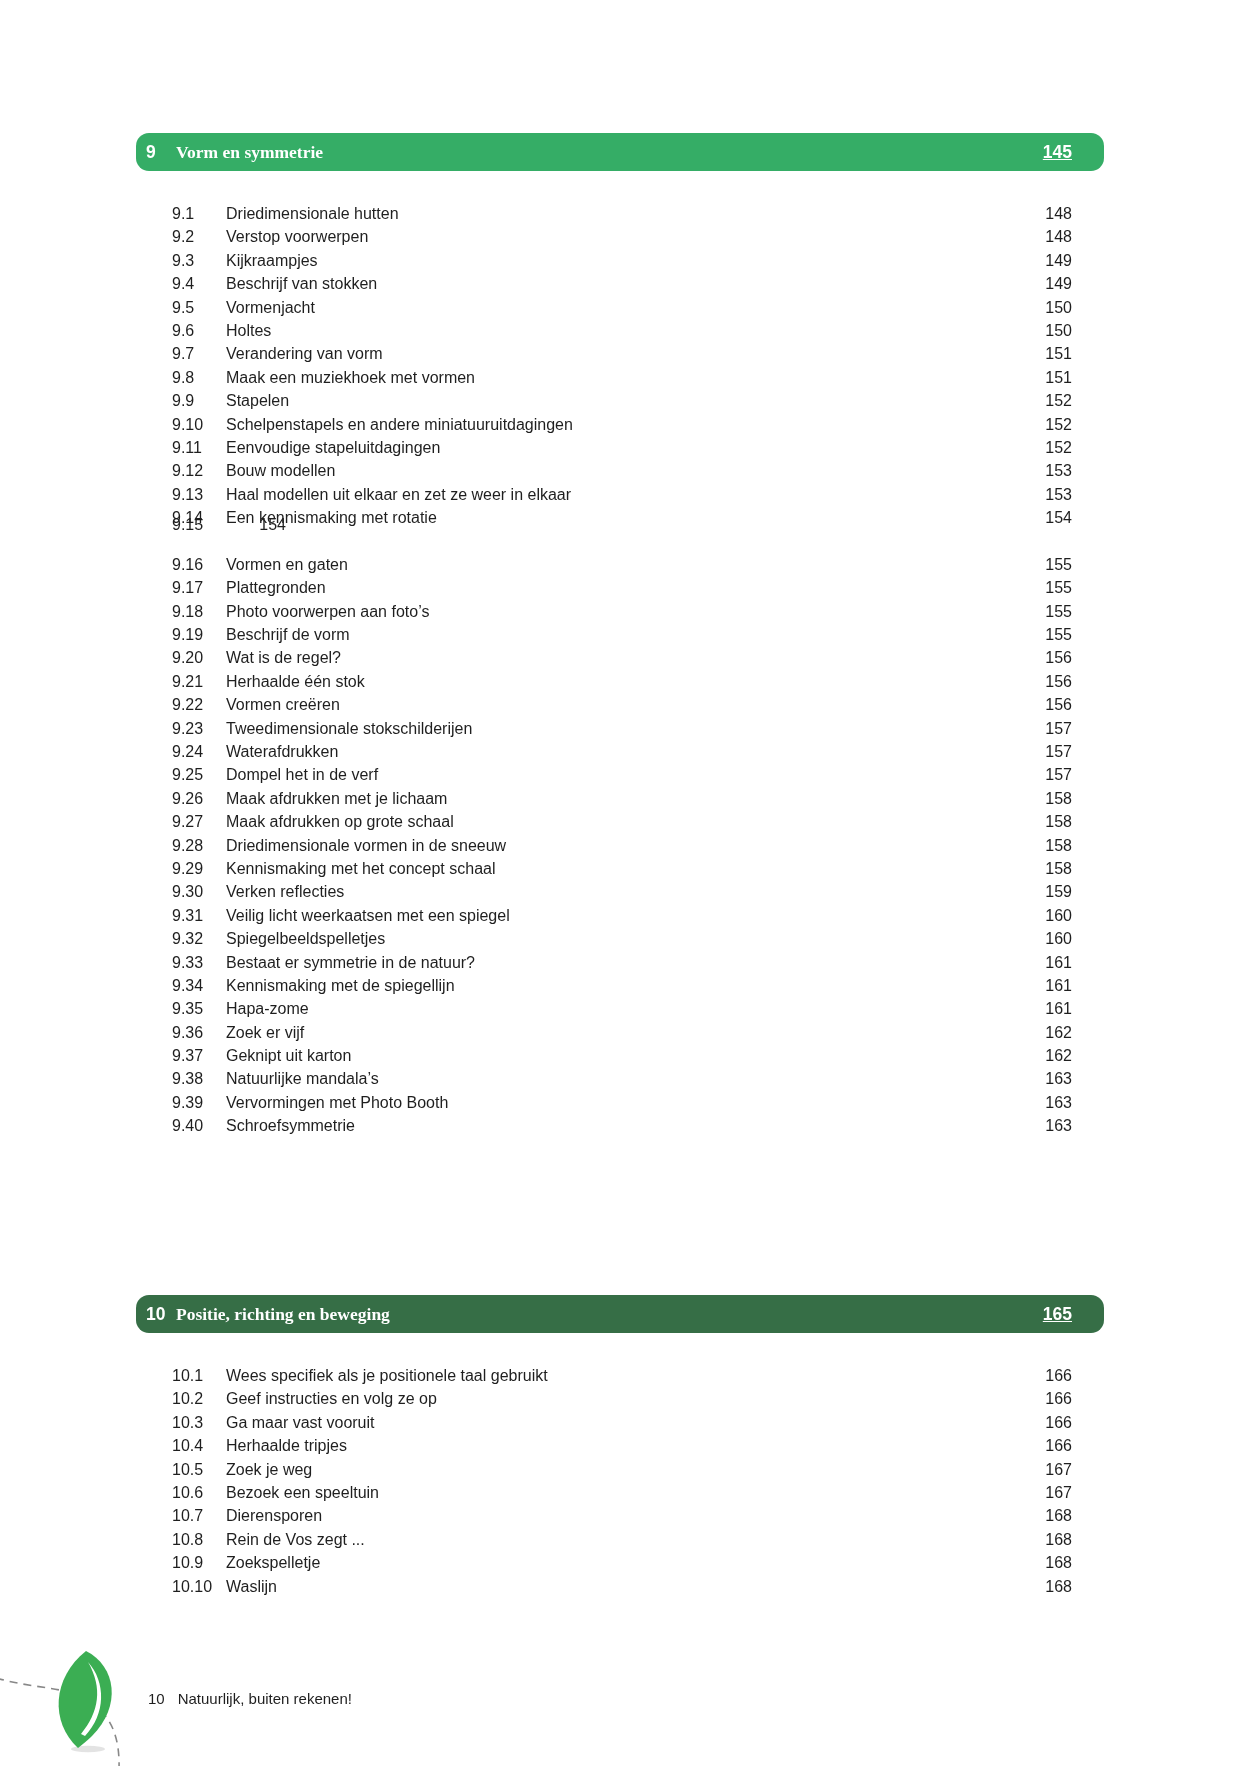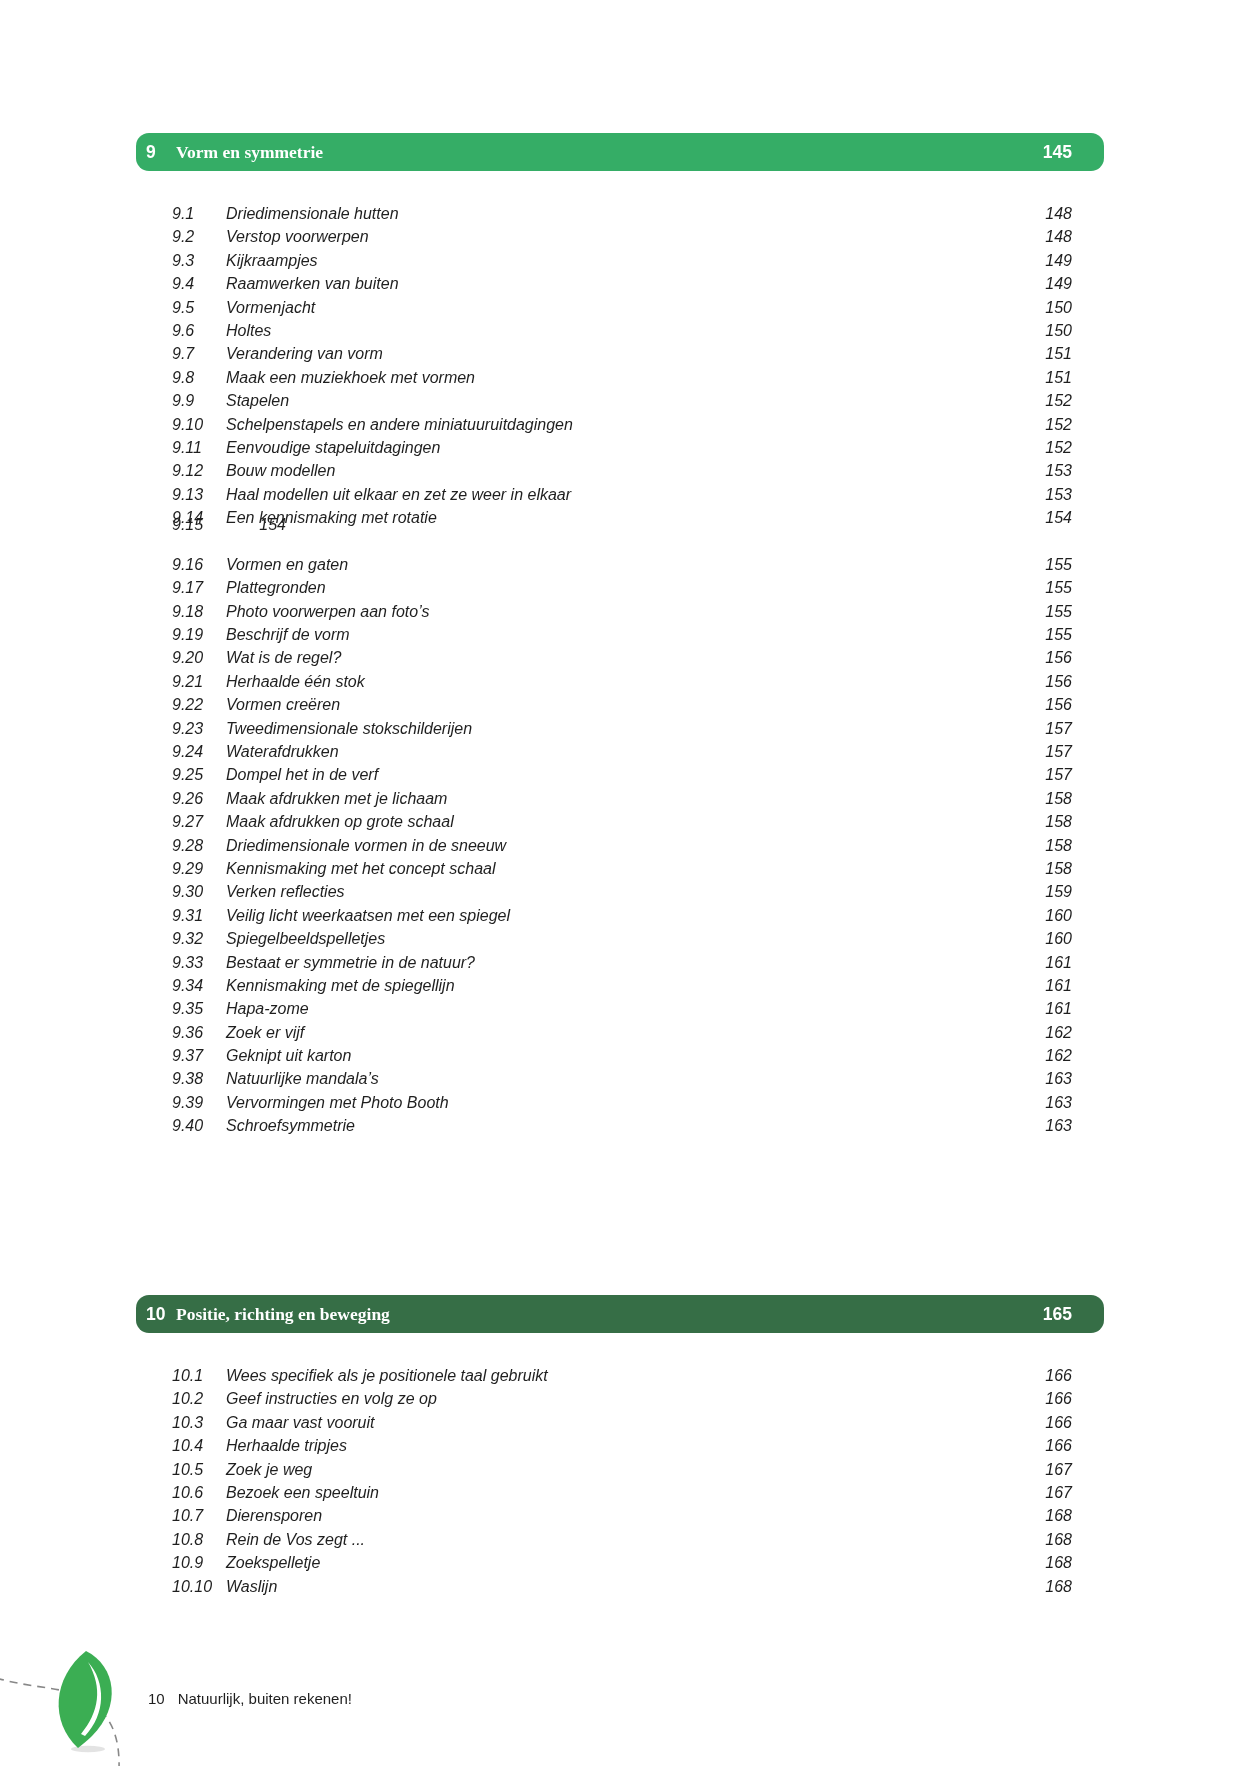--- a/index.html
+++ b/index.html
@@ -7,26 +7,26 @@
     width:1249px;height:1766px;position:relative;background:#ffffff;
     font-family:"Liberation Sans", sans-serif;color:#1f1f1f;overflow:hidden;
   }
   .chapter-bar{
     position:absolute;left:136px;width:968px;height:38px;border-radius:13px;
     display:flex;align-items:center;color:#ffffff;font-weight:700;font-size:17.5px;
     padding:0 32px 0 10px;box-sizing:border-box;
   }
   .chapter-bar .ch-num{width:30px;flex:0 0 auto;}
   .chapter-bar .ch-title{flex:1 1 auto;font-family:Liberation Serif, serif;}
-  .chapter-bar .ch-page{flex:0 0 auto;text-align:right;}
+  .chapter-bar .ch-page{flex:0 0 auto;text-align:right;text-decoration:underline;}
   .items{
     position:absolute;left:172px;width:900px;
   }
   .toc-row{
-    display:flex;align-items:baseline;height:23.4px;font-size:16px;line-height:23.4px;font-style:italic;
+    display:flex;align-items:baseline;height:23.4px;font-size:16px;line-height:23.4px;
   }
   .toc-row .num{flex:0 0 54px;}
   .toc-row .title{flex:1 1 auto;margin-top:16px;}
   .toc-row .page{flex:0 0 60px;text-align:right;}
   .footer{
     position:absolute;left:148px;top:1690px;font-size:15px;display:flex;gap:13px;
     align-items:baseline;
   }
   .swoosh-svg{position:absolute;left:0;top:1640px;}
   .leaf-svg{position:absolute;left:46px;top:1644px;}
@@ -52,21 +52,21 @@
           <span class="title">Verstop voorwerpen</span>
           <span class="page">148</span>
         </div>
         <div class="toc-row">
           <span class="num">9.3</span>
           <span class="title">Kijkraampjes</span>
           <span class="page">149</span>
         </div>
         <div class="toc-row">
           <span class="num">9.4</span>
-          <span class="title">Raamwerken van buiten</span>
+          <span class="title">Beschrijf van stokken</span>
           <span class="page">149</span>
         </div>
         <div class="toc-row">
           <span class="num">9.5</span>
           <span class="title">Vormenjacht</span>
           <span class="page">150</span>
         </div>
         <div class="toc-row">
           <span class="num">9.6</span>
           <span class="title">Holtes</span>

